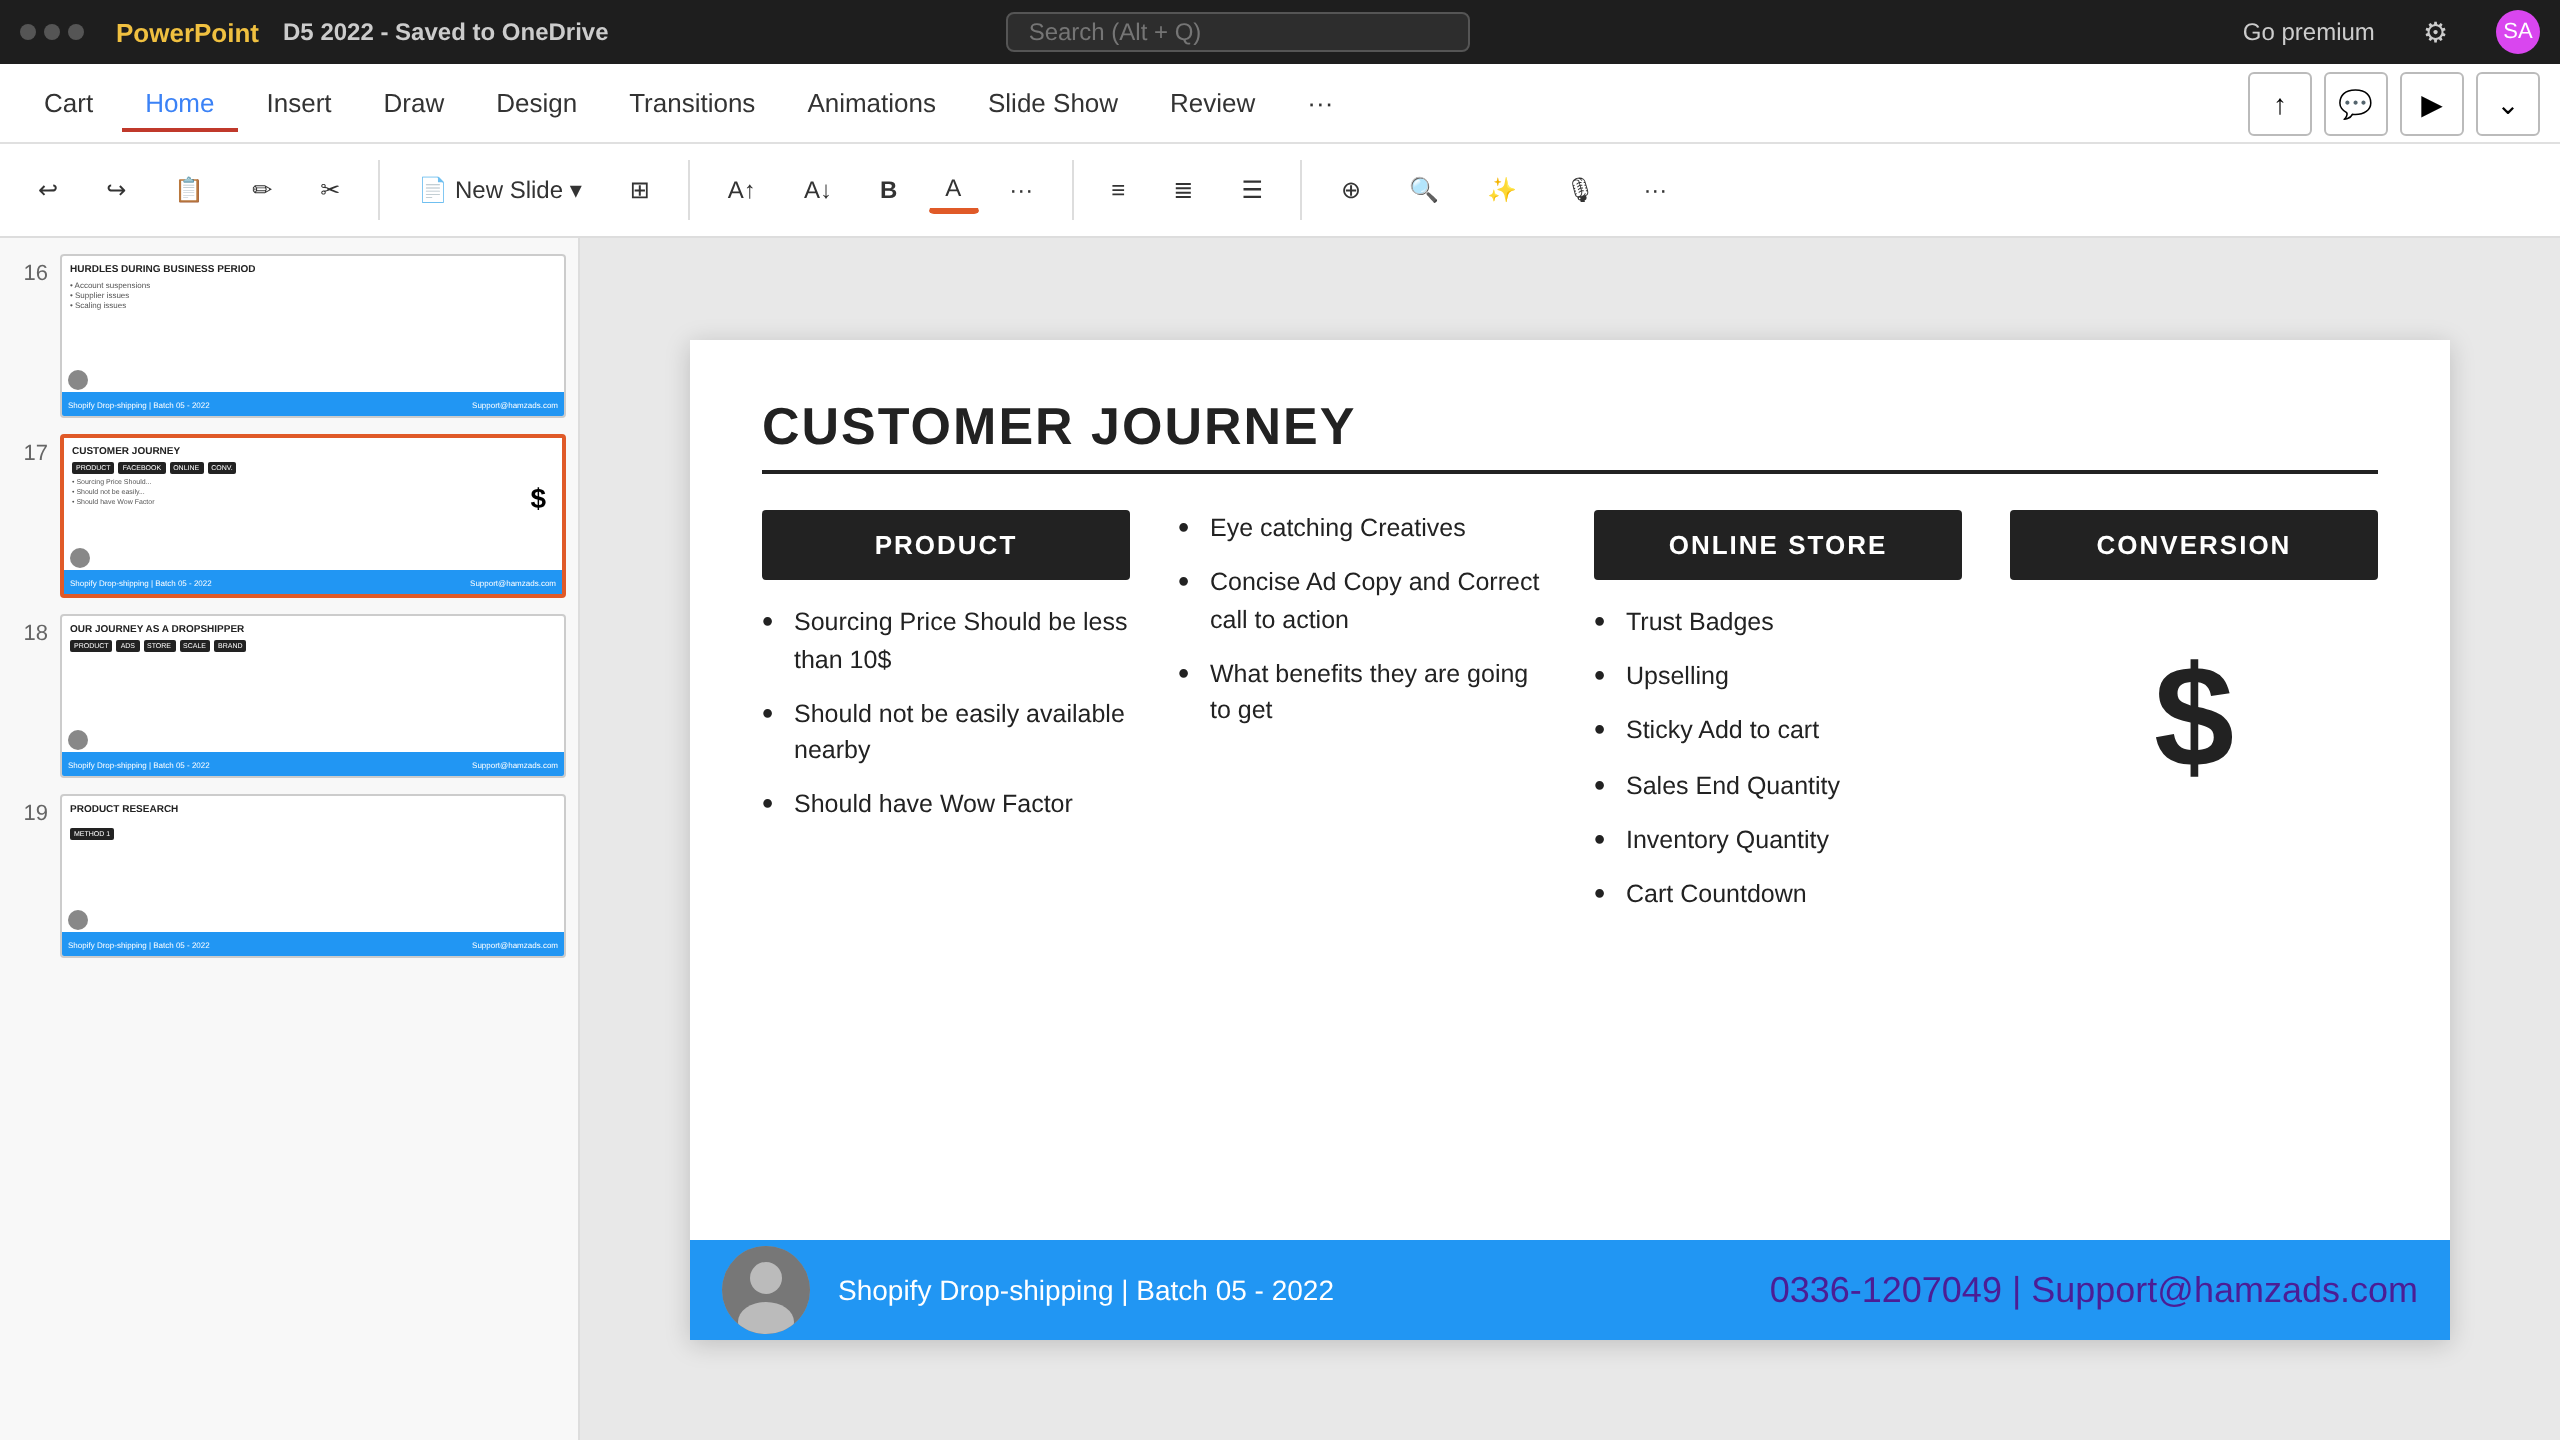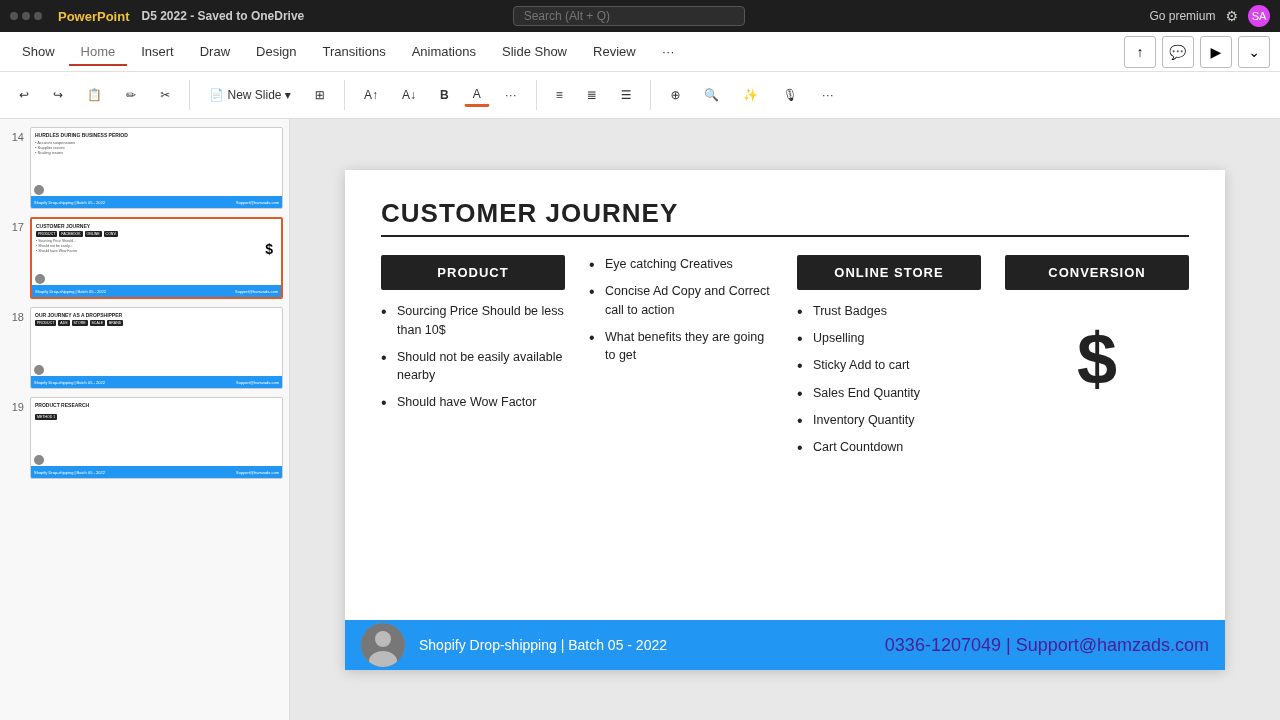--- a/index.html
+++ b/index.html
@@ -21,21 +21,21 @@
     .title-bar-search {
       background: #2d2d2d;
       border: 1px solid #555;
       border-radius: 4px;
       color: #ccc;
       font-size: 12px;
       padding: 2px 10px;
       width: 232px;
       margin: 0 auto;
     }
-    .title-bar-right { color: #ccc; font-size: 12px; margin-left: auto; display: flex; align-items: center; gap: 10px; }
+    .title-bar-right { color: #ccc; font-size: 12px; margin-left: auto; display: flex; align-items: center; gap: 24px; }
 
     
     .ribbon {
       background: #fff;
       border-bottom: 1px solid #ddd;
     }
     .ribbon-tabs {
       display: flex;
       align-items: center;
       padding: 0 10px;
@@ -44,21 +44,21 @@
       gap: 2px;
     }
     .ribbon-tab {
       padding: 6px 12px;
       font-size: 13px;
       cursor: pointer;
       color: #333;
       position: relative;
     }
     .ribbon-tab.active {
-      color: #737373;
+      color: #3b82f6;
     }
     .ribbon-tab.active::after {
       content: '';
       position: absolute;
       bottom: -1px;
       left: 0; right: 0;
       height: 2px;
       background: #c0392b;
     }
     .ribbon-tools {
@@ -307,21 +307,21 @@
   <input class="title-bar-search" placeholder="Search (Alt + Q)" style="">
   <div class="title-bar-right">
     <span style="color:#ccc;font-size:12px;cursor:pointer;">Go premium</span>
     <span style="color:#ccc;font-size:14px;cursor:pointer;">⚙</span>
     <span style="background:#d946ef;color:#fff;border-radius:50%;width:22px;height:22px;display:inline-flex;align-items:center;justify-content:center;font-size:11px;cursor:pointer;">SA</span>
   </div>
 </div>
 
 <div class="ribbon">
   <div class="ribbon-tabs">
-    <div class="ribbon-tab">Show</div>
+    <div class="ribbon-tab">Cart</div>
     <div class="ribbon-tab active">Home</div>
     <div class="ribbon-tab">Insert</div>
     <div class="ribbon-tab">Draw</div>
     <div class="ribbon-tab">Design</div>
     <div class="ribbon-tab">Transitions</div>
     <div class="ribbon-tab">Animations</div>
     <div class="ribbon-tab">Slide Show</div>
     <div class="ribbon-tab">Review</div>
     <div class="ribbon-tab">···</div>
     <div class="ribbon-right">
@@ -359,21 +359,21 @@
     <button class="ribbon-btn">🎙</button>
     <button class="ribbon-btn">···</button>
   </div>
 </div>
 
 <div class="main-area">
 
   <div class="slide-panel">
 
     <div class="slide-thumb">
-      <span class="slide-num">14</span>
+      <span class="slide-num">16</span>
       <div class="slide-preview">
         <div class="slide-preview-title">HURDLES DURING BUSINESS PERIOD</div>
         <div style="font-size:4px;color:#555;">
           • Account suspensions<br>• Supplier issues<br>• Scaling issues
         </div>
         <div class="slide-preview-avatar"></div>
         <div class="slide-preview-bar">
           <span>Shopify Drop-shipping | Batch 05 - 2022</span>
           <span>Support@hamzads.com</span>
         </div>

